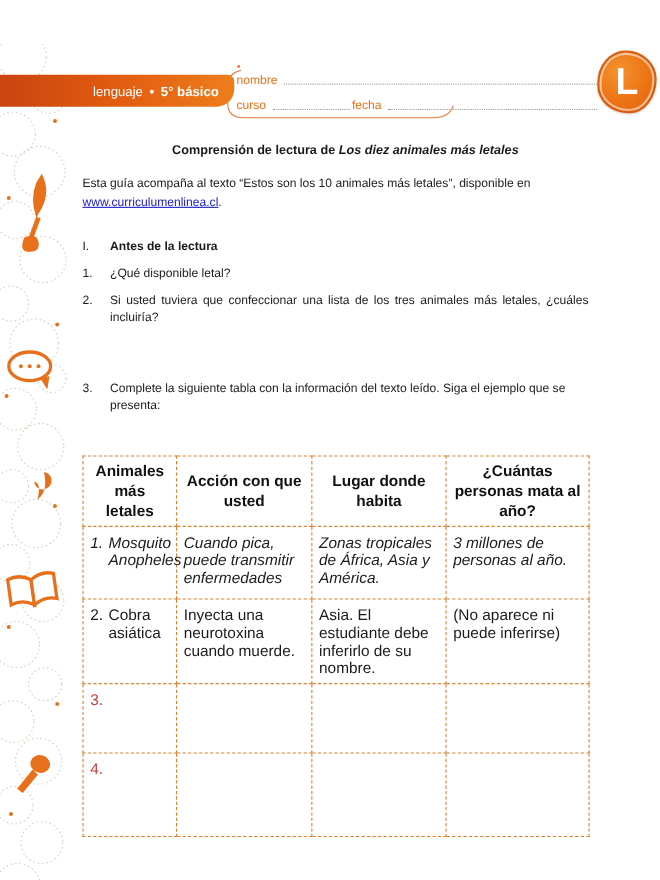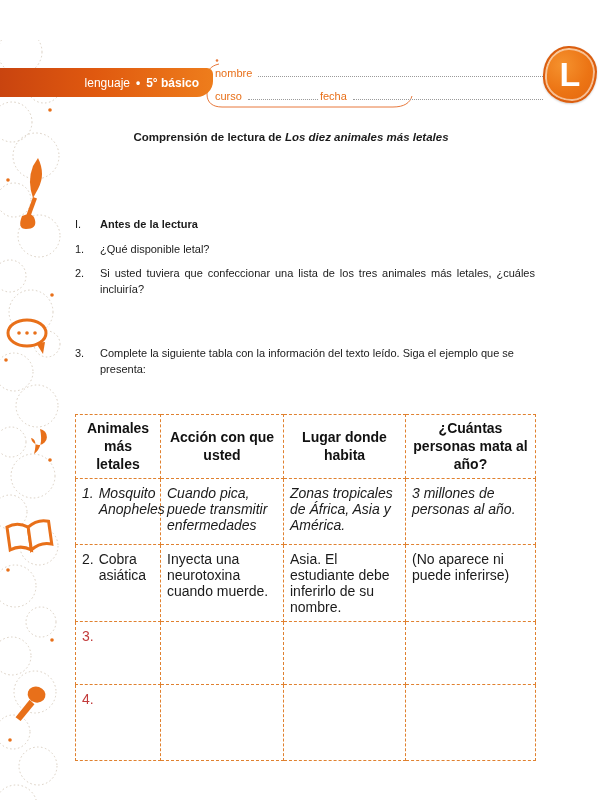--- a/index.html
+++ b/index.html
@@ -32,21 +32,21 @@
   
   .logo { position:absolute; left:543px; top:6px; width:54px; height:57px;
     background:radial-gradient(circle at 35% 32%, #f5922e 0%, #ec7414 55%, #e4650d 100%);
     border:2px solid #da5e10;
     border-radius:48% 52% 46% 54% / 52% 46% 56% 44%;
     box-shadow: inset 0 0 0 2px rgba(255,255,255,0.55), 0 1px 2px rgba(0,0,0,0.18);
     display:flex; align-items:center; justify-content:center;
     color:#fff; font-weight:bold; font-size:34px; z-index:4; }
 
   
-  .doc-title { position:absolute; left:61px; top:91px; width:460px;
+  .doc-title { position:absolute; left:84px; top:91px; width:460px;
     text-align:center; font-size:11.5px; font-weight:bold; }
   .doc-title .work { font-style:italic; }
 
   .intro { position:absolute; left:75px; top:119px; width:430px; font-size:11px; line-height:1.55; }
   .intro a { color:#2020c8; text-decoration:underline; }
   .intro .link-line { display:block; }
 
   .row-item { position:absolute; left:75px; width:460px; display:flex; font-size:11px; line-height:1.45; }
   .row-item .n { width:25px; flex-shrink:0; }
   .row-item.bold .t { font-weight:bold; }
@@ -168,20 +168,24 @@
   </div>
 
   <div class="logo">
     <span>L</span>
   </div>
 
   <div class="doc-title">
     <span>Comprensión de lectura de </span><span class="work">Los diez animales más letales</span>
   </div>
 
+  <div class="intro">
+    <span>Esta guía acompaña al texto “Estos son los 10 animales más letales”, disponible en</span>
+    <span class="link-line"><a href="#">www.curriculumenlinea.cl</a><span>.</span></span>
+  </div>
 
   <div class="row-item bold pos-sec1">
     <span class="n">I.</span>
     <span class="t">Antes de la lectura</span>
   </div>
   <div class="row-item pos-i1">
     <span class="n">1.</span>
     <span class="t">¿Qué disponible letal?</span>
   </div>
   <div class="row-item pos-i2">

